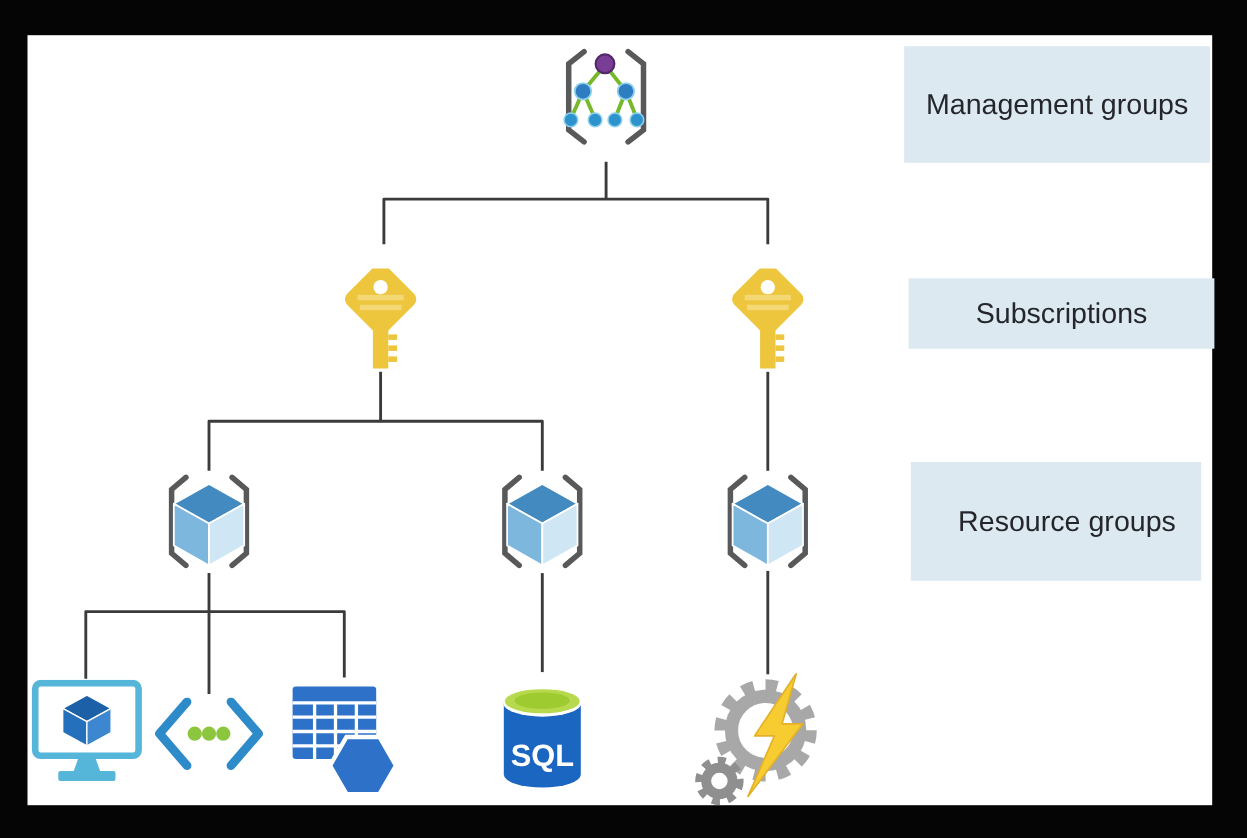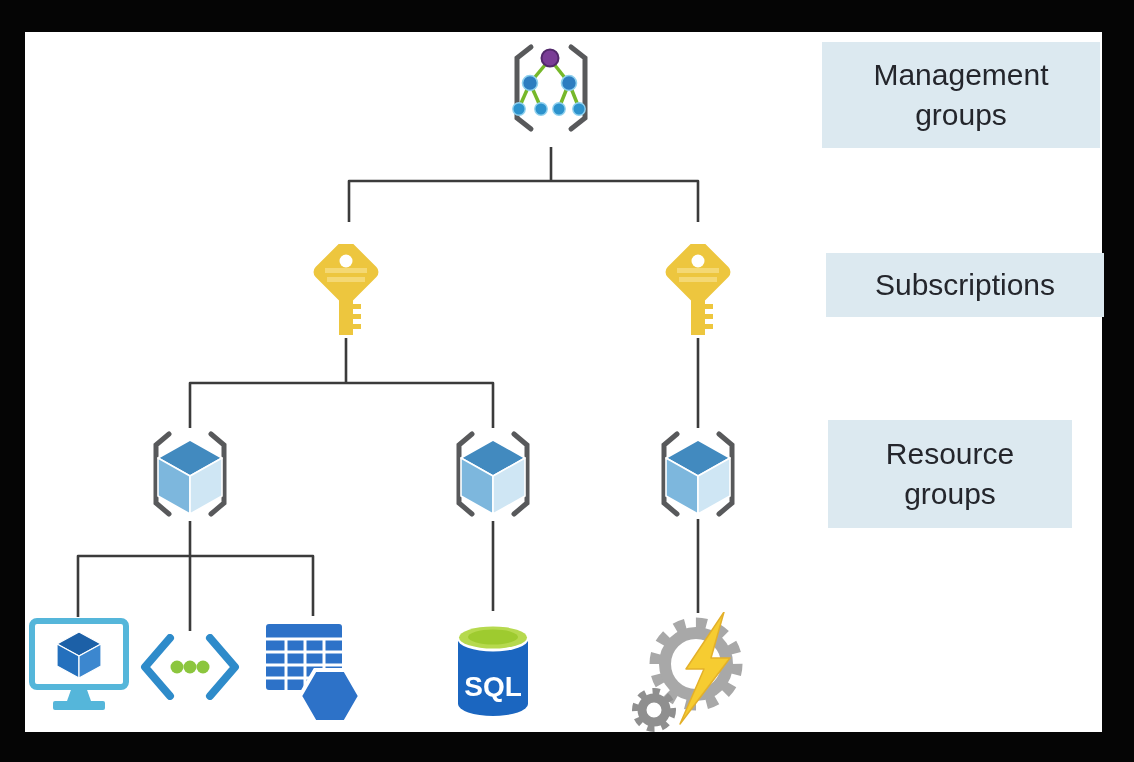--- a/index.html
+++ b/index.html
@@ -2,25 +2,25 @@
 <html><head>
 <meta charset="utf-8">
 <style>
   html,body{margin:0;padding:0;background:#000;}
   .frame{position:relative;width:1134px;height:762px;background:#050505;overflow:hidden;
          font-family:"Liberation Sans","DejaVu Sans",sans-serif;}
   .canvas{position:absolute;left:25px;top:32px;width:1077px;height:700px;background:#ffffff;}
   .connectors{position:absolute;left:0;top:0;width:1134px;height:762px;pointer-events:none;}
   .icon{position:absolute;}
   .label-box{position:absolute;background:#dce9f0;display:flex;align-items:center;justify-content:center;
-             text-align:center;color:#24262c;font-size:30px;line-height:1.32;}
+             text-align:center;color:#24262c;font-size:26px;line-height:1.32;}
   .label-box span{display:block;padding:0 14px;}
   .lb-mg{left:822px;top:42px;width:278px;height:106px;}
   .lb-sub{left:826px;top:253px;width:278px;height:64px;}
-  .lb-rg{left:828px;top:420px;width:244px;height:108px;}
+  .lb-rg{left:828px;top:420px;width:244px;height:108px;padding-left:20px;}
   .lb-res{left:830px;top:645px;width:272px;height:59px;}
 </style>
 </head>
 <body>
 
 <div class="frame">
   <div class="canvas"></div>
 
   <svg class="connectors" viewBox="0 0 1134 762" xmlns="http://www.w3.org/2000/svg">
     <g stroke="#3b3b3b" stroke-width="2.6" fill="none" stroke-linejoin="round">

